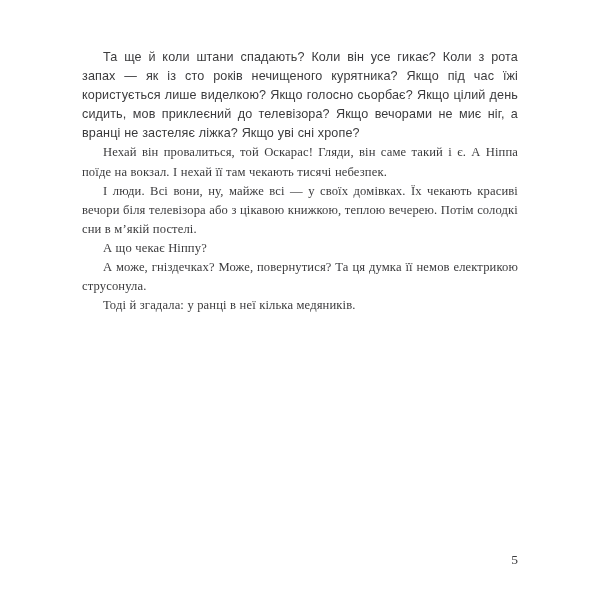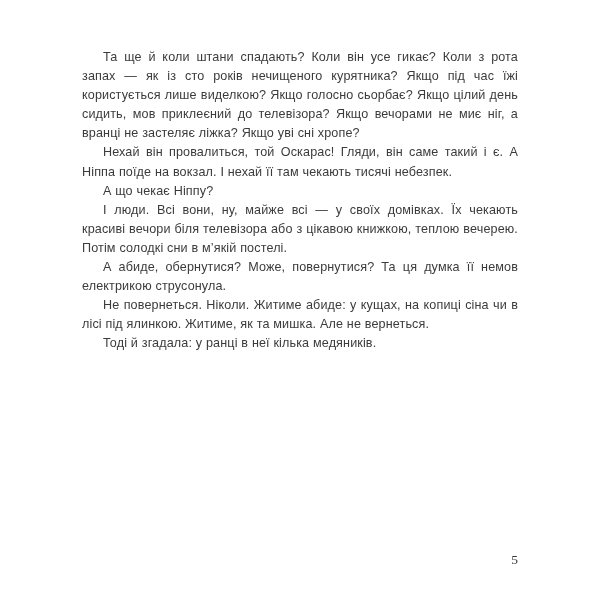--- a/index.html
+++ b/index.html
@@ -38,20 +38,21 @@
     line-height: 19.1px;
     color: #3b3b3d;
     letter-spacing: 0.01em;
     word-spacing: 0.01em;
     hyphens: manual;
     -webkit-hyphens: manual;
   }
 
   .para + .para {
     margin-top: 0;
+    font-family: Liberation Serif, serif;
   }
 
   
   .para:last-of-type {
     margin-bottom: 12px;
   }
 
   .folio {
     position: absolute;
     right: 82px;
@@ -64,21 +65,20 @@
     letter-spacing: 0;
   }
 </style>
 </head>
 <body>
 
 <div class="page">
   <div class="page-body">
     <p class="para">Та ще й коли штани спадають? Коли він усе гикає? Коли з рота запах — як із сто років нечищеного курятника? Якщо під час їжі користується лише виделкою? Якщо голосно сьорбає? Якщо цілий день сидить, мов приклеєний до телевізора? Якщо вечорами не миє ніг, а вранці не застеляє ліжка? Якщо уві сні хропе?</p>
     <p class="para">Нехай він провалиться, той Оскарас! Гляди, він саме такий і є. А Ніппа поїде на вокзал. І нехай її там чекають тисячі небезпек.</p>
+    <p class="para">І люди. Всі вони, ну, майже всі — у своїх домівках. Їх чекають красиві вечори біля телевізора або з цікавою книжкою, теплою вечерею. Потім солодкі сни в м’якій постелі.</p>
     <p class="para">А що чекає Ніппу?</p>
-    <p class="para">І люди. Всі вони, ну, майже всі — у своїх домівках. Їх чекають красиві вечори біля телевізора або з цікавою книжкою, теплою вечерею. Потім солодкі сни в м’якій постелі.</p>
-    <p class="para">А абиде, обернутися? Може, повернутися? Та ця думка її немов електрикою струсонула.</p>
-    <p class="para">Не повернеться. Ніколи. Житиме абиде: у кущах, на копиці сіна чи в лісі під ялинкою. Житиме, як та мишка. Але не вернеться.</p>
+    <p class="para">А може, гніздечках? Може, повернутися? Та ця думка її немов електрикою струсонула.</p>
     <p class="para">Тоді й згадала: у ранці в неї кілька медяників.</p>
   </div>
 
   <div class="folio">5</div>
 </div>
 
 </body></html>

